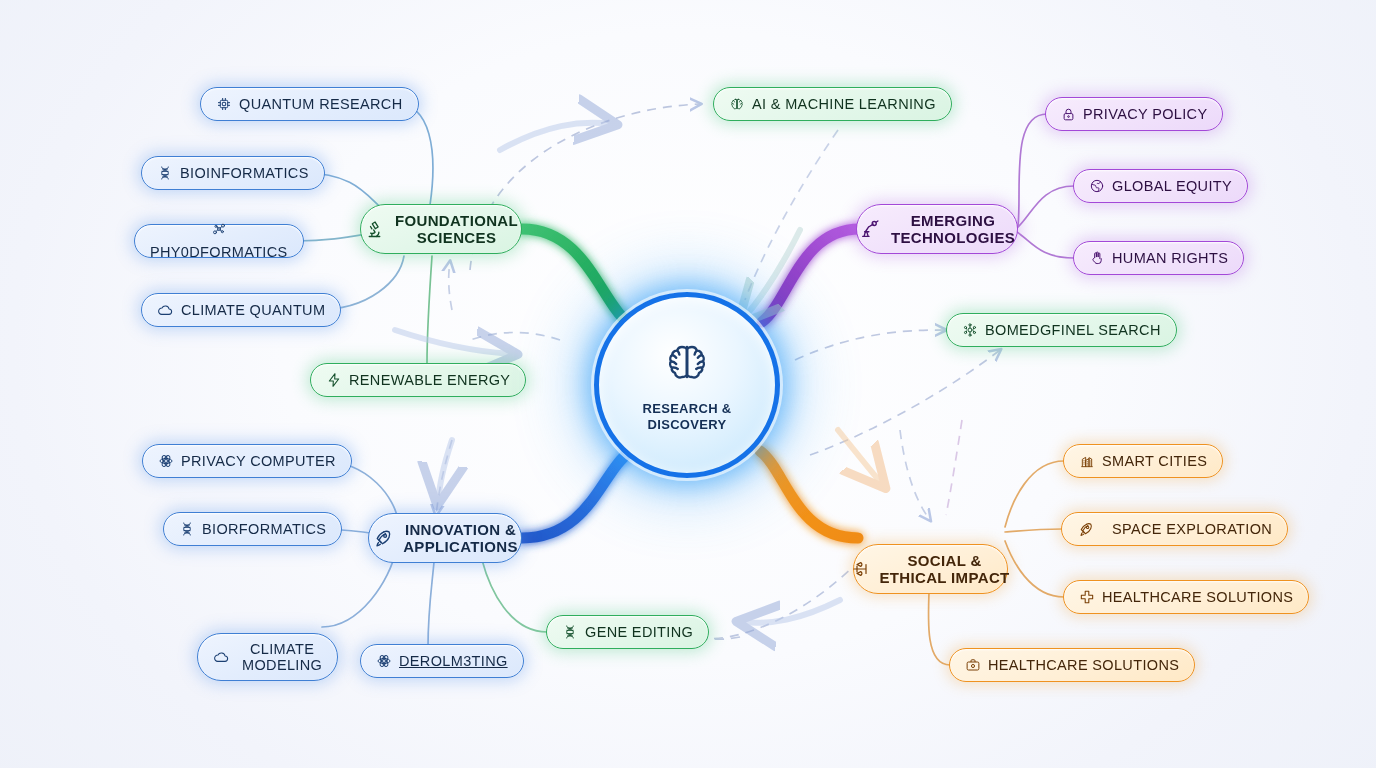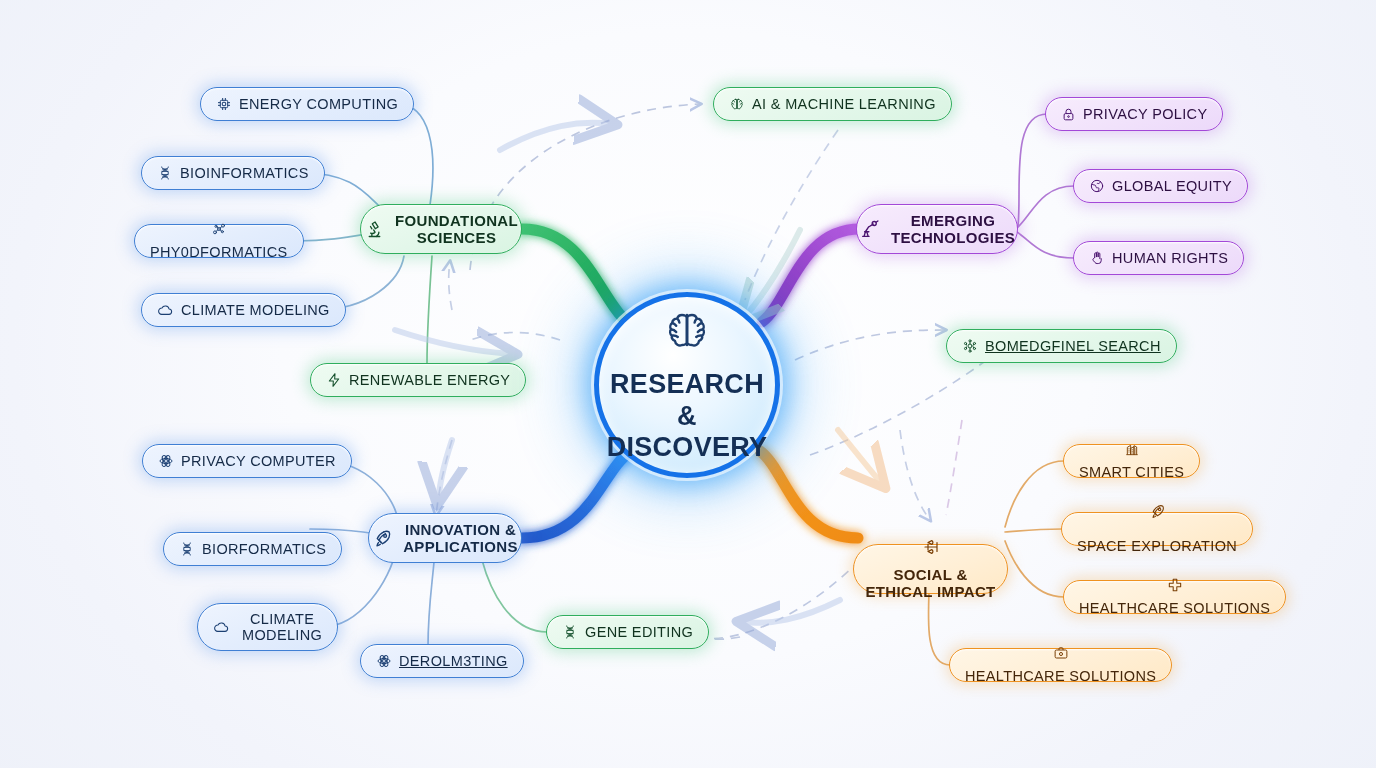--- a/index.html
+++ b/index.html
@@ -61,39 +61,38 @@
   .t-purple {
     background:linear-gradient(160deg,#f7ecfd 0%,#f1e2fb 55%,#ecd9fa 100%);
     border:1.6px solid #a348d8; color:#2d0f42;
     box-shadow:0 0 16px 3px rgba(175,95,225,.3), inset 0 1px 2px rgba(255,255,255,.9);
   }
   .t-purple .ic svg { stroke:#4b1370; }
   .t-orange {
     background:linear-gradient(160deg,#fff6e6 0%,#ffefd6 55%,#ffe9c6 100%);
     border:1.6px solid #ef9220; color:#44260a;
     box-shadow:0 0 14px 3px rgba(240,160,50,.28), inset 0 1px 2px rgba(255,255,255,.9);
-    flex-direction:column;
   }
   .t-orange .ic svg { stroke:#7a3f05; }
 
   
   #center {
     position:absolute;
     width:186px; height:186px; border-radius:50%;
     display:flex; flex-direction:column; align-items:center; justify-content:center;
     background:radial-gradient(circle at 42% 33%, #ffffff 0%, #eaf6ff 42%, #d2ecfd 75%, #bfe3fb 100%);
     border:5px solid #1572e8;
     box-shadow:0 0 0 3px rgba(255,255,255,.6),
                0 0 26px 8px rgba(35,150,245,.55),
                0 0 60px 22px rgba(60,165,250,.30),
                inset 0 3px 14px rgba(255,255,255,.95);
     z-index:9;
   }
   #center .ctitle {
-    font-size:27px; font-weight:700; color:#142f55;
+    font-size:13px; font-weight:700; color:#142f55;
     text-align:center; line-height:1.17; letter-spacing:.3px; margin-top:9px;
   }
   #center .brain { margin-bottom:2px; }
 </style>
 </head>
 <body>
 
 <div id="canvas">
 
   <svg class="wires" viewBox="0 0 1376 768">
@@ -267,21 +266,21 @@
   </div>
 
   <div class="node leaf t-blue" style="left:200px; top:87px;">
     <span class="ic">
       <svg width="16" height="16" viewBox="0 0 24 24" fill="none" stroke-width="1.5" stroke-linejoin="round">
         <rect x="6.5" y="6.5" width="11" height="11" rx="1.5"></rect>
           <rect x="9.5" y="9.5" width="5" height="5" rx="1"></rect>
         <path d="M10 3v3.5M14 3v3.5M10 17.5V21M14 17.5V21M3 10h3.5M3 14h3.5M17.5 10H21M17.5 14H21"></path>
       </svg>
     </span>
-    <span class="lbl">ENERGY COMPUTING</span>
+    <span class="lbl">QUANTUM RESEARCH</span>
   </div>
 
   <div class="node leaf t-blue" style="left:141px; top:156px;">
     <span class="ic">
       <svg width="16" height="16" viewBox="0 0 24 24" fill="none" stroke-width="1.5" stroke-linecap="round">
         <path d="M7 3c0 4 10 5 10 9s-10 5-10 9"></path>
           <path d="M17 3c0 4-10 5-10 9s10 5 10 9"></path>
         <path d="M8.2 6h7.6M7.2 9.5h9.6M7.2 14.5h9.6M8.2 18h7.6"></path>
       </svg>
     </span>
@@ -301,21 +300,21 @@
     </span>
     <span class="lbl">PHY0DFORMATICS</span>
   </div>
 
   <div class="node leaf t-blue" style="left:141px; top:293px;">
     <span class="ic">
       <svg width="17" height="17" viewBox="0 0 24 24" fill="none" stroke-width="1.5" stroke-linecap="round" stroke-linejoin="round">
         <path d="M6.5 17.5h10.2a3.8 3.8 0 0 0 .3-7.6 5.3 5.3 0 0 0-10-1.3A3.7 3.7 0 0 0 6.5 17.5z"></path>
       </svg>
     </span>
-    <span class="lbl">CLIMATE MODELING</span>
+    <span class="lbl">CLIMATE QUANTUM</span>
   </div>
 
   <div class="node leaf t-purple" style="left:1045px; top:97px;">
     <span class="ic">
       <svg width="15" height="15" viewBox="0 0 24 24" fill="none" stroke-width="1.6" stroke-linejoin="round">
         <rect x="5" y="10.5" width="14" height="10" rx="2.2"></rect>
           <path d="M8 10.5V7.5a4 4 0 0 1 8 0v3"></path>
           <circle cx="12" cy="15.3" r="1.3"></circle>
       </svg>
     </span>
@@ -359,32 +358,32 @@
       <svg width="16" height="16" viewBox="0 0 24 24" fill="none" stroke-width="1.4">
         <circle cx="12" cy="12" r="2.3"></circle>
         <ellipse cx="12" cy="12" rx="9" ry="3.8"></ellipse>
         <ellipse cx="12" cy="12" rx="9" ry="3.8" transform="rotate(60 12 12)"></ellipse>
         <ellipse cx="12" cy="12" rx="9" ry="3.8" transform="rotate(120 12 12)"></ellipse>
       </svg>
     </span>
     <span class="lbl">PRIVACY COMPUTER</span>
   </div>
 
-  <div class="node leaf t-blue" style="left:163px; top:532px;">
+  <div class="node leaf t-blue" style="left:163px; top:512px;">
     <span class="ic">
       <svg width="16" height="16" viewBox="0 0 24 24" fill="none" stroke-width="1.5" stroke-linecap="round">
         <path d="M7 3c0 4 10 5 10 9s-10 5-10 9"></path>
           <path d="M17 3c0 4-10 5-10 9s10 5 10 9"></path>
         <path d="M8.2 6h7.6M7.2 9.5h9.6M7.2 14.5h9.6M8.2 18h7.6"></path>
       </svg>
     </span>
     <span class="lbl">BIORFORMATICS</span>
   </div>
 
-  <div class="node leaf two t-blue" style="left:197px; top:603px;gap:12px;">
+  <div class="node leaf two t-blue" style="left:197px; top:633px;gap:12px;">
     <span class="ic">
       <svg width="17" height="17" viewBox="0 0 24 24" fill="none" stroke-width="1.5" stroke-linecap="round" stroke-linejoin="round">
         <path d="M6.5 17.5h10.2a3.8 3.8 0 0 0 .3-7.6 5.3 5.3 0 0 0-10-1.3A3.7 3.7 0 0 0 6.5 17.5z"></path>
       </svg>
     </span>
     <span class="lbl">
       <div>CLIMATE</div>
         <div>MODELING</div>
     </span>
   </div>
@@ -459,21 +458,21 @@
       <svg width="16" height="16" viewBox="0 0 24 24" fill="none" stroke-width="1.3" stroke-linecap="round" stroke-linejoin="round">
         <path d="M12 5v14"></path>
         <path d="M9.6 5a2.3 2.3 0 0 0-2.2 1.6A2.1 2.1 0 0 0 5.1 8.7a2.1 2.1 0 0 0-.6 2.8 2.2 2.2 0 0 0 .4 3 2.2 2.2 0 0 0 1.5 2.4A2.3 2.3 0 0 0 9.6 19c1.1 0 2.4-.5 2.4-1.5V6.5C12 5.5 10.7 5 9.6 5z"></path>
         <path d="M14.4 5a2.3 2.3 0 0 1 2.2 1.6 2.1 2.1 0 0 1 2.3 2.1 2.1 2.1 0 0 1 .6 2.8 2.2 2.2 0 0 1-.4 3 2.2 2.2 0 0 1-1.5 2.4A2.3 2.3 0 0 1 14.4 19c-1.1 0-2.4-.5-2.4-1.5V6.5C12 5.5 13.3 5 14.4 5z"></path>
         <path d="M7.3 7.2c.5.4.9 1 1 1.7M16.7 7.2c-.5.4-.9 1-1 1.7M5.2 11.4c.9.1 1.7.5 2.2 1.2M18.8 11.4c-.9.1-1.7.5-2.2 1.2"></path>
       </svg>
     </span>
     <span class="lbl">AI &amp; MACHINE LEARNING</span>
   </div>
 
-  <div class="node leaf t-green" style="left:946px; top:329px;text-decoration:underline;">
+  <div class="node leaf t-green" style="left:946px; top:313px;">
     <span class="ic">
       <svg width="16" height="16" viewBox="0 0 24 24" fill="none" stroke-width="1.4" stroke-linecap="round">
         <circle cx="12" cy="12" r="3"></circle>
         <circle cx="12" cy="4.3" r="1.6"></circle>
           <circle cx="12" cy="19.7" r="1.6"></circle>
         <circle cx="5.3" cy="8.2" r="1.6"></circle>
           <circle cx="18.7" cy="8.2" r="1.6"></circle>
         <circle cx="5.3" cy="15.8" r="1.6"></circle>
           <circle cx="18.7" cy="15.8" r="1.6"></circle>
         <path d="M12 5.9v3.1M12 15v3.1M6.7 9v1.6M17.3 9v1.6M6.7 15v-1.6M17.3 15v-1.6"></path>

